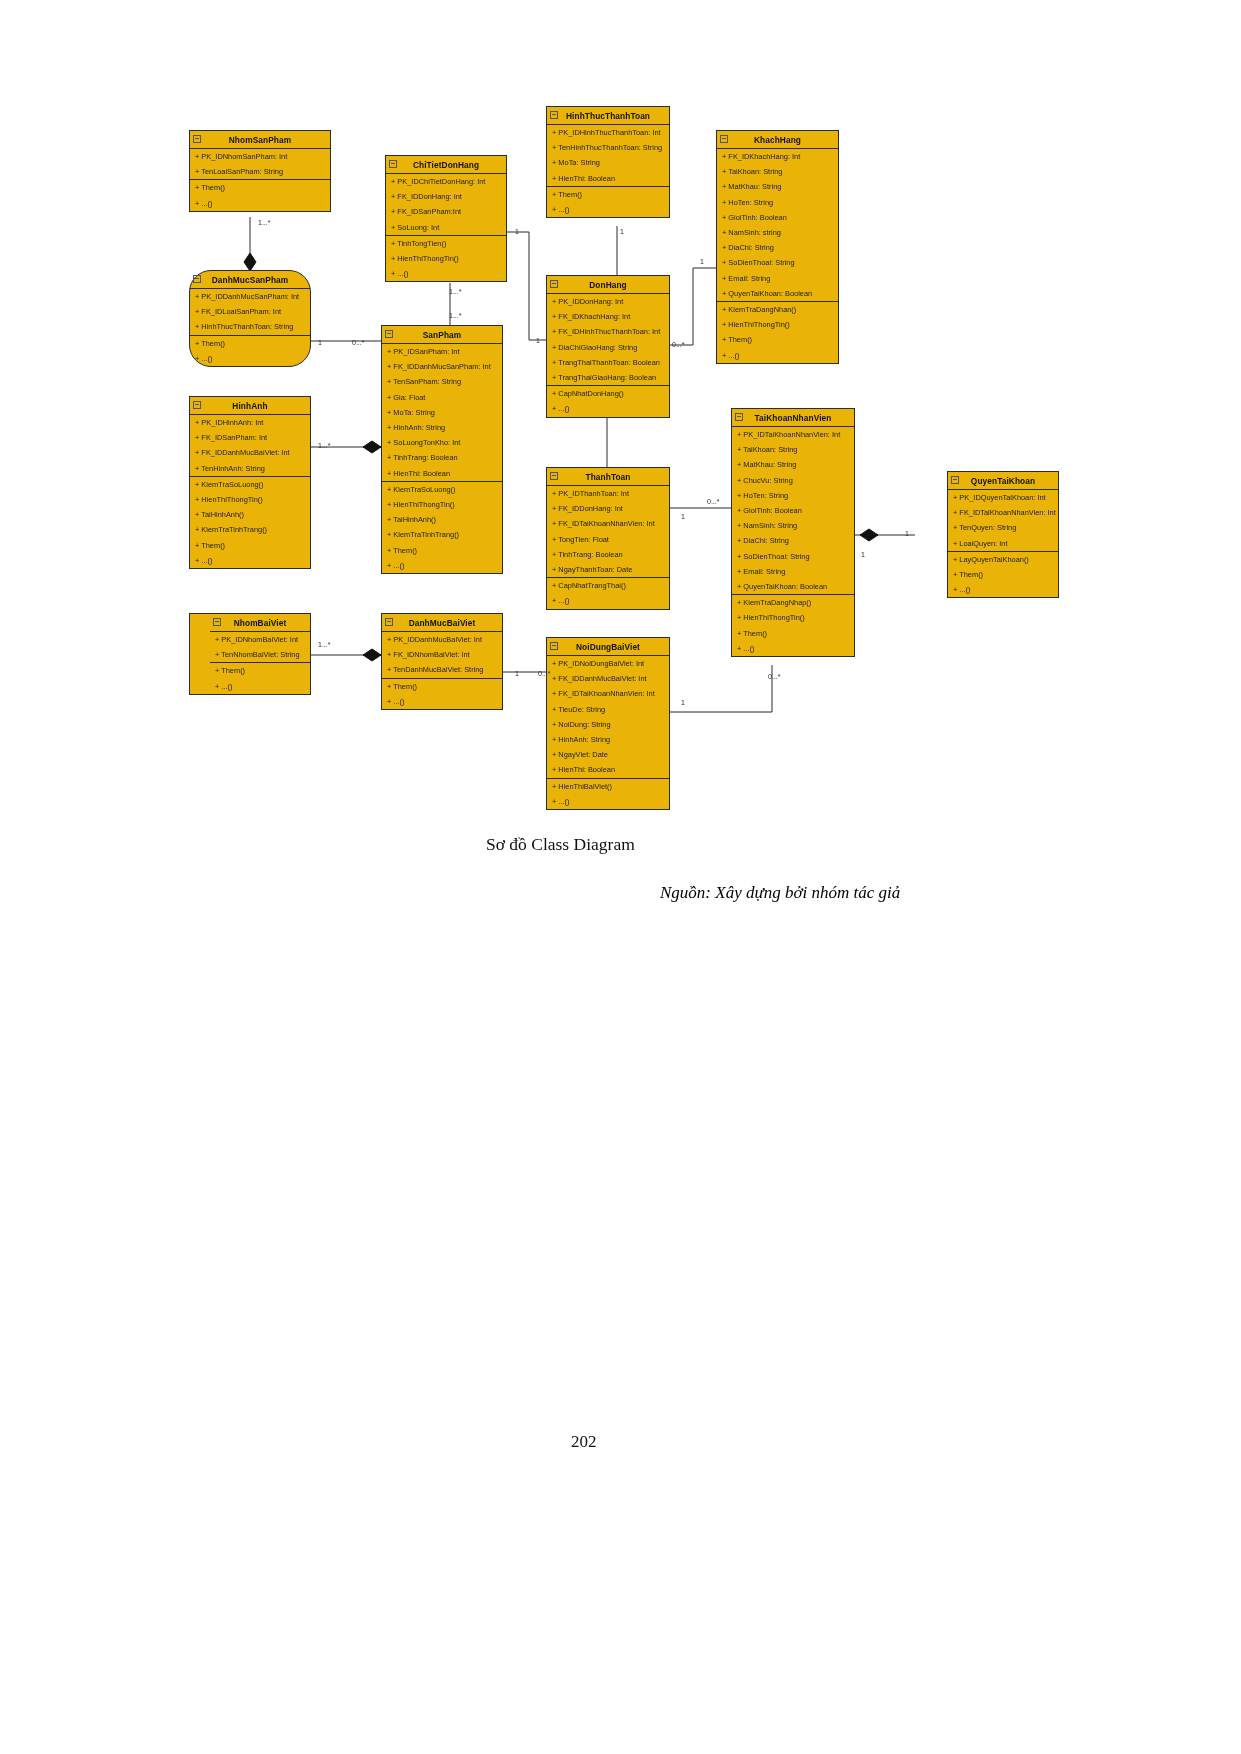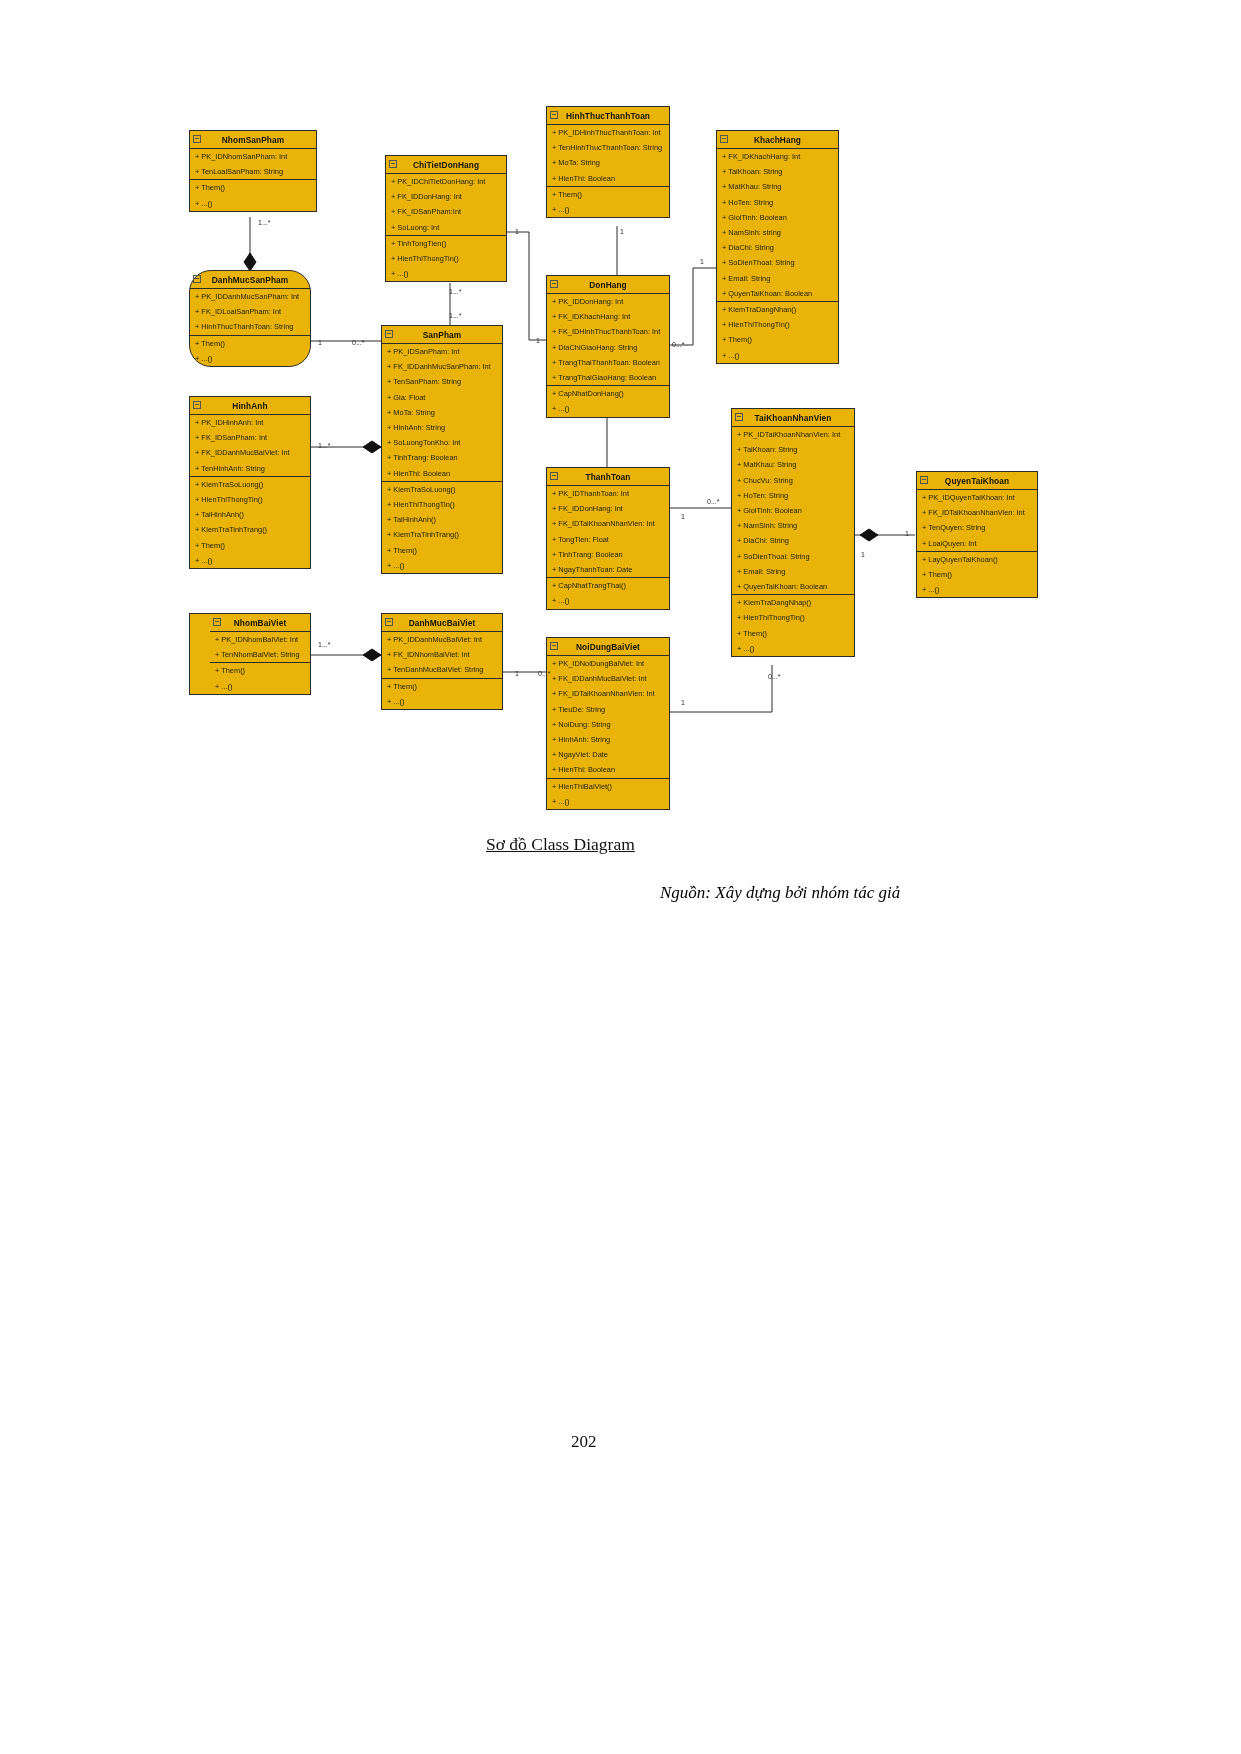--- a/index.html
+++ b/index.html
@@ -50,21 +50,20 @@
     font-size:7px;
     color:#2a2a2a;
     z-index:6;
     white-space:nowrap;
   }
   .caption{
     position:absolute;
     font-family:"Liberation Serif", serif;
     font-size:17.5px;
     color:#111;
-    text-decoration:underline;
   }
   .source{
     position:absolute;
     font-family:"Liberation Serif", serif;
     font-style:italic;
     font-size:17px;
     color:#000000;
   }
   .pageno{
     position:absolute;
@@ -117,21 +116,21 @@
       <polygon points="250,253 256,262 250,271 244,262"></polygon>
       <polygon points="381,447 372,441 363,447 372,453"></polygon>
       <polygon points="860,535 869,529 878,535 869,541"></polygon>
       <polygon points="381,655 372,649 363,655 372,661"></polygon>
     </g>
   </svg>
 
   <div class="caption" style="left:486px;top:834px;">Sơ đồ Class Diagram</div>
   <div class="source" style="left:660px;top:883px;">Nguồn: Xây dựng bởi nhóm tác giả</div>
   <div class="pageno" style="left:571px;top:1432px;">202</div>
-<div class="uml" style="left: 189px; top: 130px; width: 128px;">
+<div class="uml" style="left: 189px; top: 130px; width: 142px;">
       <div class="hdr">
         <span class="minus"></span>
         <span>NhomSanPham</span>
       </div>
       <div class="sect">
         <div class="row">+ PK_IDNhomSanPham: Int</div>
         <div class="row">+ TenLoaiSanPham: String</div>
       </div>
       <div class="sect">
         <div class="row">+ Them()</div>
@@ -358,21 +357,21 @@
         <div class="row">+ Email: String</div>
         <div class="row">+ QuyenTaiKhoan: Boolean</div>
       </div>
       <div class="sect">
         <div class="row">+ KiemTraDangNhap()</div>
         <div class="row">+ HienThiThongTin()</div>
         <div class="row">+ Them()</div>
         <div class="row">+ ...()</div>
       </div>
     </div>
-    <div class="uml" style="left: 916px; top: 471px; width: 122px;">
+    <div class="uml" style="left: 947px; top: 471px; width: 112px;">
       <div class="hdr">
         <span class="minus"></span>
         <span>QuyenTaiKhoan</span>
       </div>
       <div class="sect">
         <div class="row">+ PK_IDQuyenTaiKhoan: Int</div>
         <div class="row">+ FK_IDTaiKhoanNhanVien: Int</div>
         <div class="row">+ TenQuyen: String</div>
         <div class="row">+ LoaiQuyen: Int</div>
       </div>

